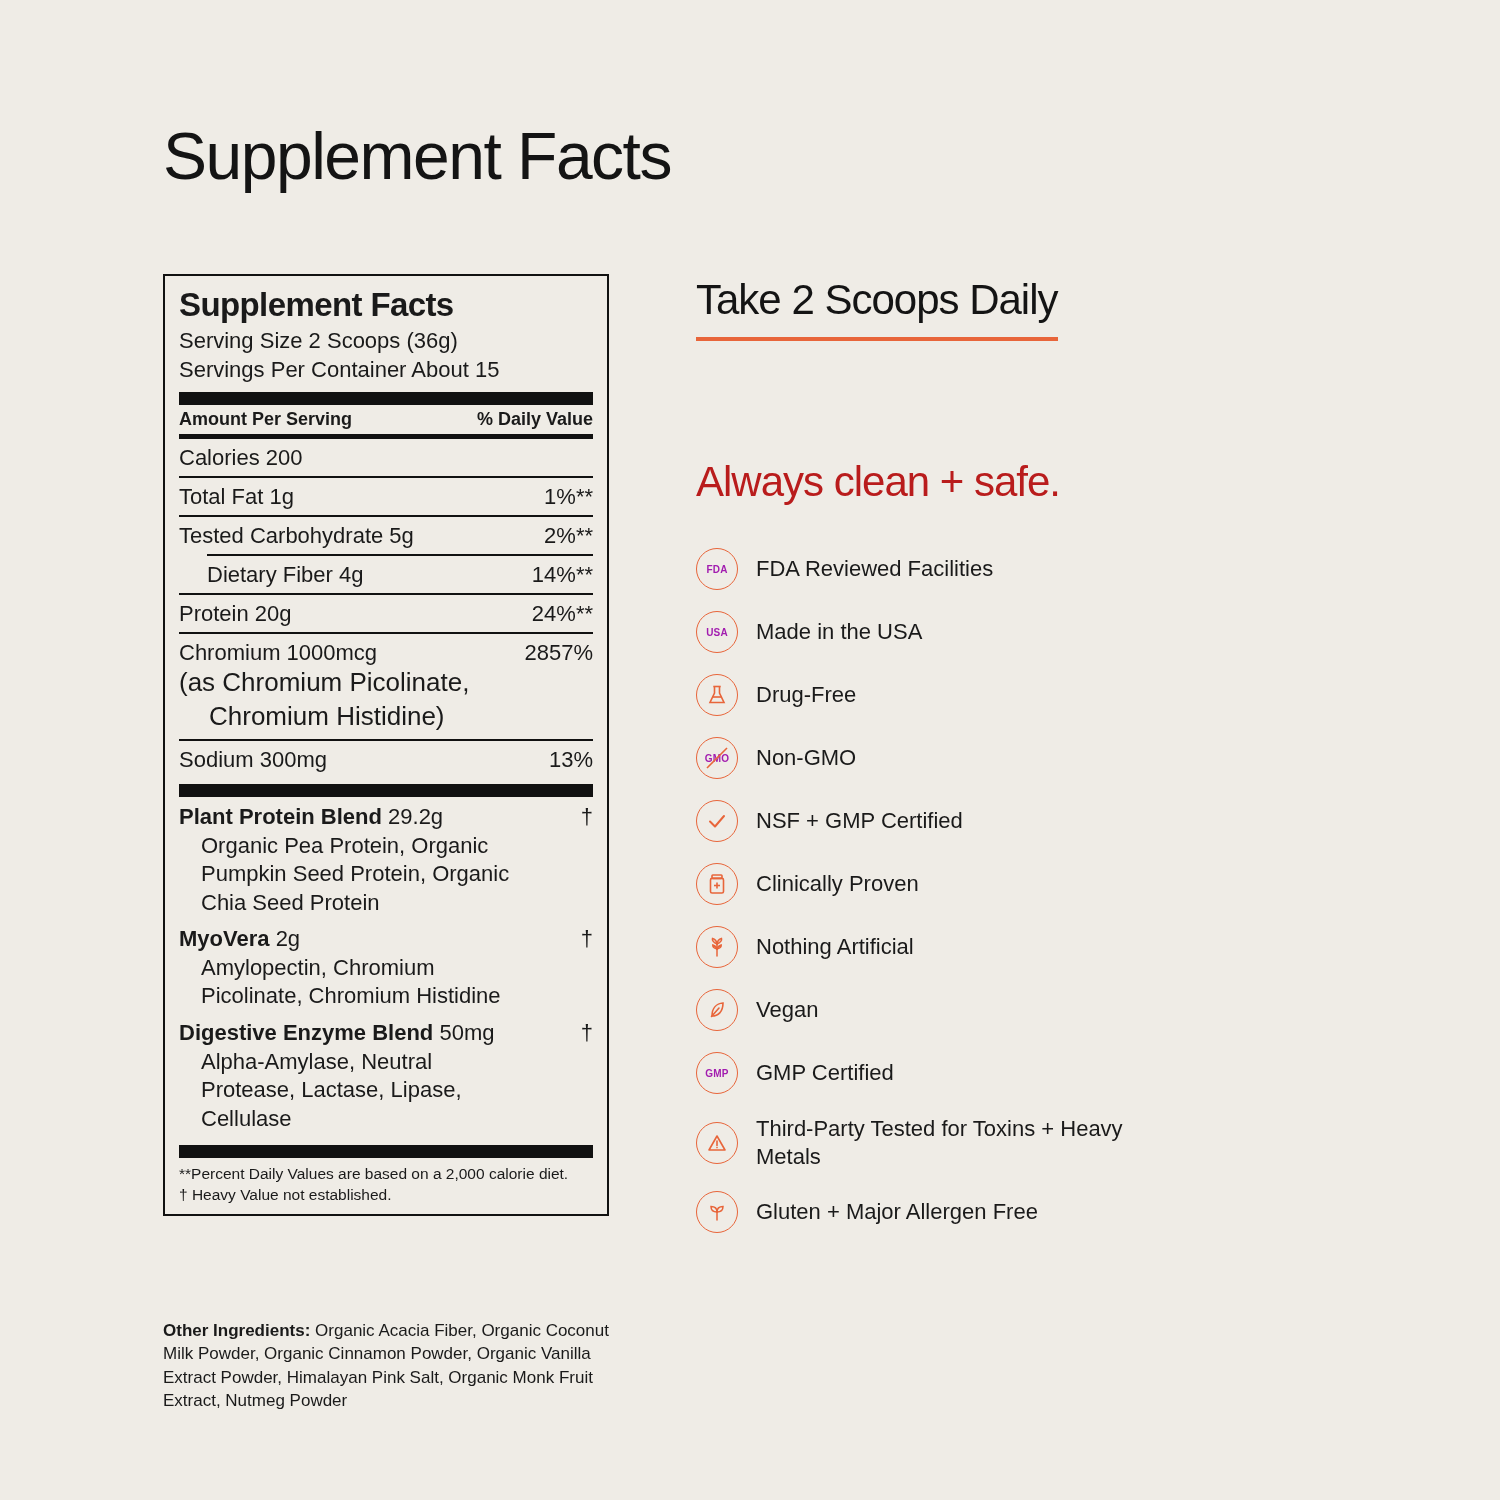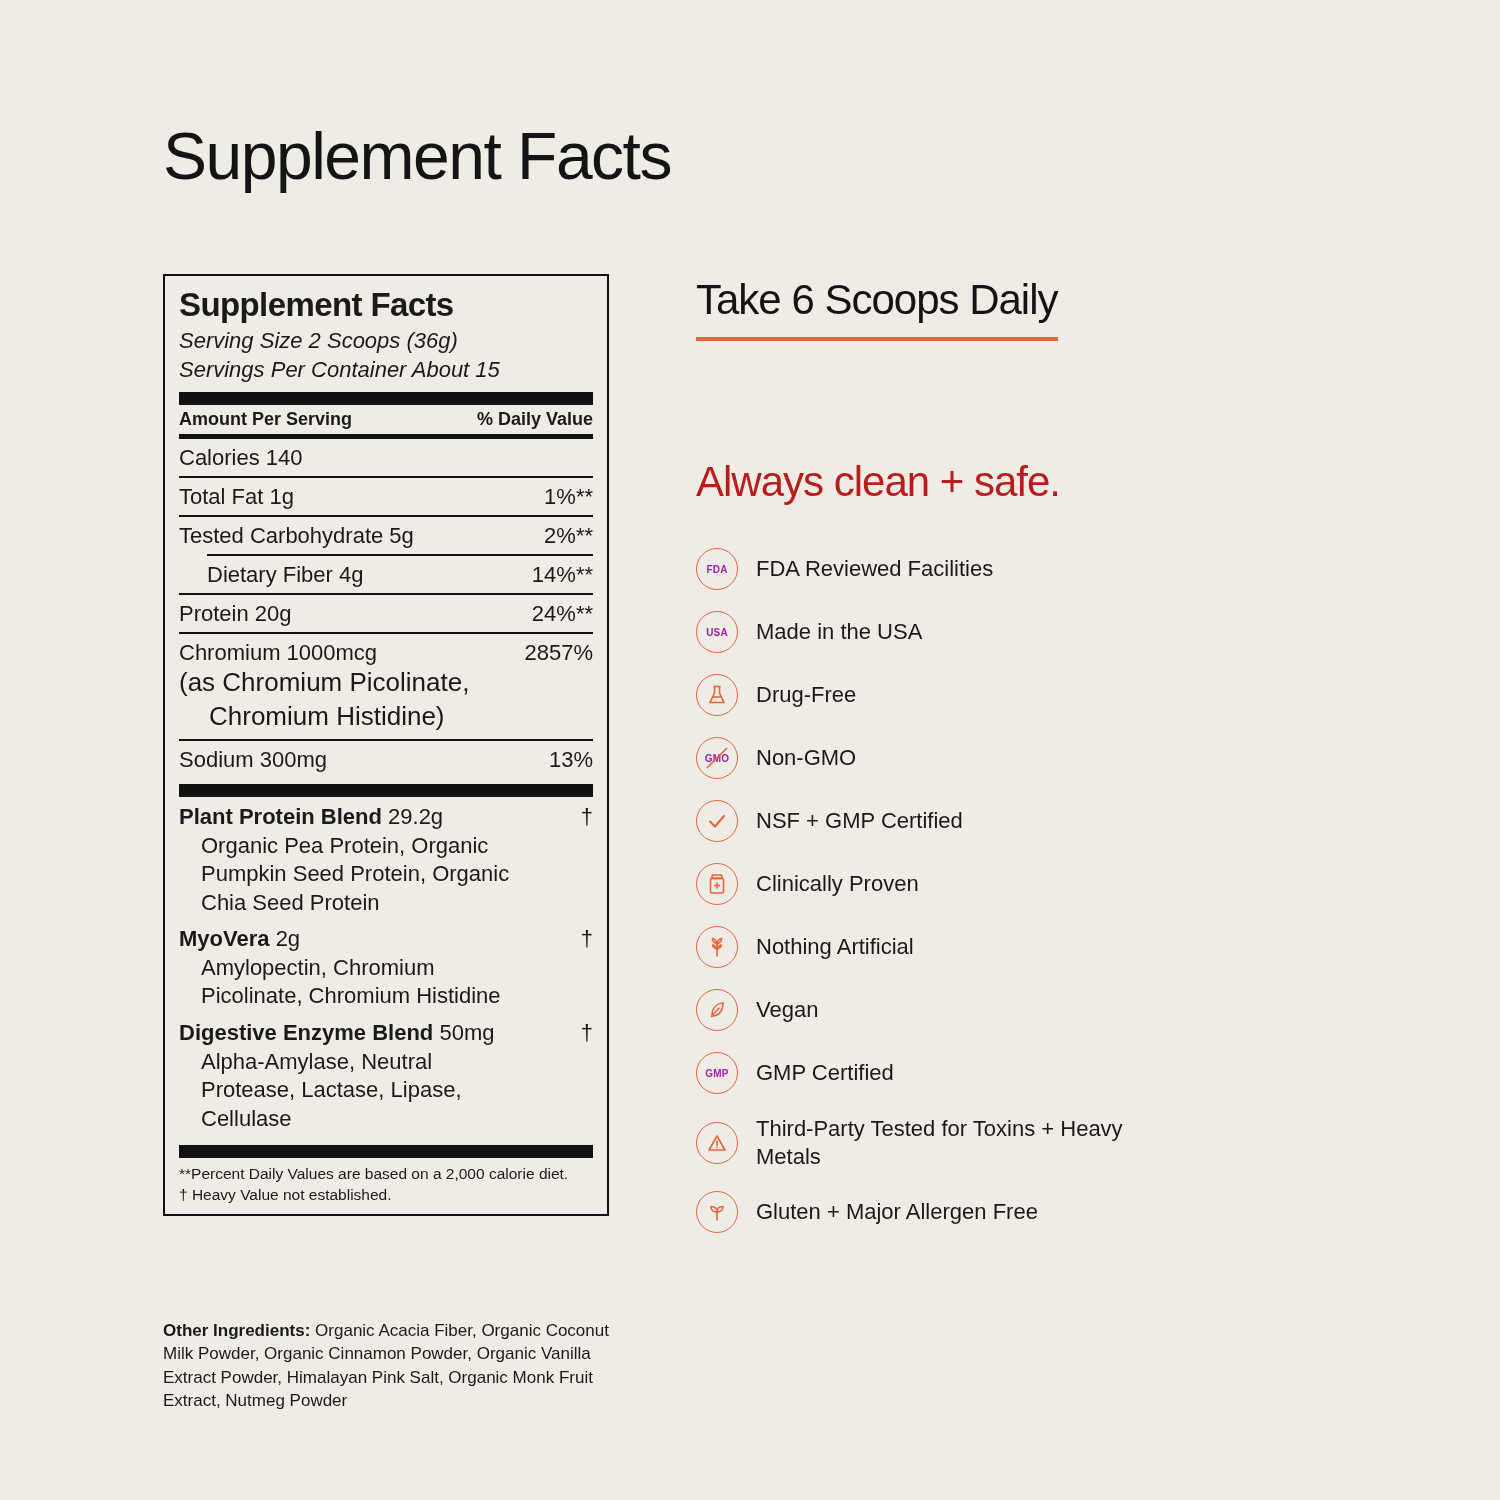--- a/index.html
+++ b/index.html
@@ -46,21 +46,20 @@
   .facts-title {
     font-size: 33px;
     font-weight: 700;
     letter-spacing: -0.6px;
     line-height: 1.15;
     margin-bottom: 2px;
   }
   .serving-line {
     font-size: 22px;
     line-height: 1.33;
-    font-style: italic;
   }
   .rule-thick {
     height: 13px;
     background: #111;
     margin-top: 8px;
   }
   .rule-med {
     height: 5px;
     background: #111;
     margin: 0;
@@ -201,21 +200,21 @@
 
     <div class="rule-thick"></div>
 
     <div class="row header">
       <span>Amount Per Serving</span>
       <span class="dv">% Daily Value</span>
     </div>
     <div class="rule-med"></div>
 
     <div class="row">
-      <span>Calories 140</span>
+      <span>Calories 200</span>
       <span class="dv"></span>
     </div>
     <div class="rule-thin"></div>
 
     <div class="row">
       <span>Total Fat 1g</span>
       <span class="dv">1%**</span>
     </div>
     <div class="rule-thin"></div>
 
@@ -284,21 +283,21 @@
       <div>**Percent Daily Values are based on a 2,000 calorie diet.</div>
       <div>† Heavy Value not established.</div>
     </div>
   </div>
 
   <div class="other-ing">
     <b>Other Ingredients:</b><span> Organic Acacia Fiber, Organic Coconut Milk Powder, Organic Cinnamon Powder, Organic Vanilla Extract Powder, Himalayan Pink Salt, Organic Monk Fruit Extract, Nutmeg Powder</span>
   </div>
 
   <div class="right">
-    <div class="scoops-title">Take 6 Scoops Daily</div>
+    <div class="scoops-title">Take 2 Scoops Daily</div>
     <div class="clean-title">Always clean + safe.</div>
 
     <div class="badges">
 
       <div class="badge">
         <span class="badge-icon">
           <span class="mini">FDA</span>
         </span>
         <span class="badge-label">FDA Reviewed Facilities</span>
       </div>

